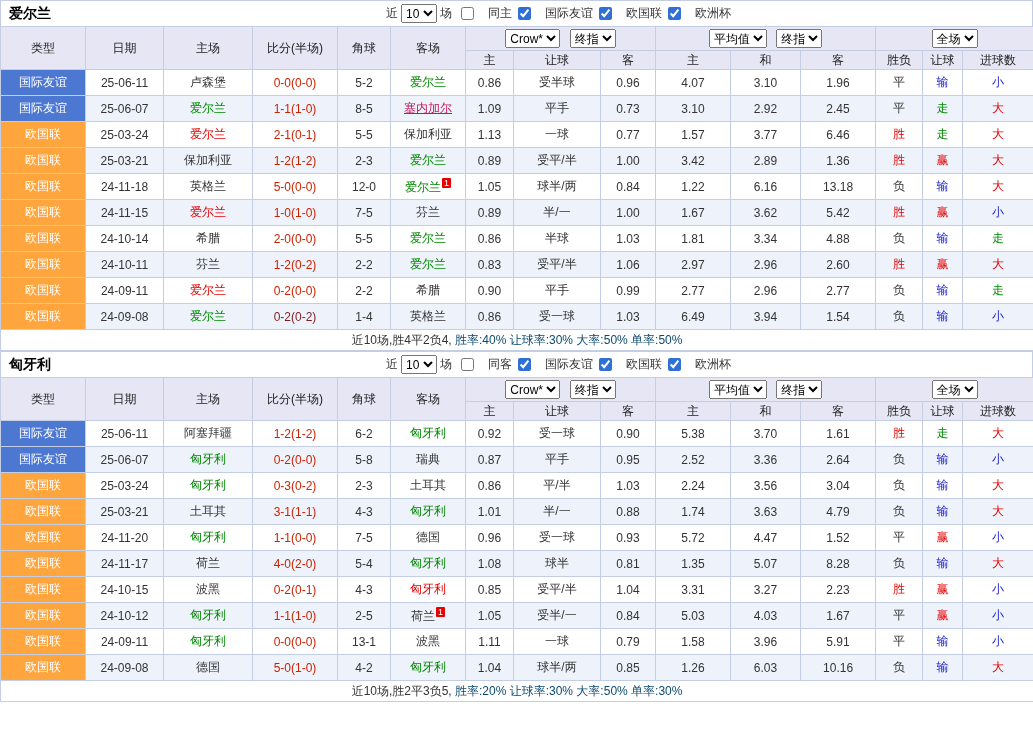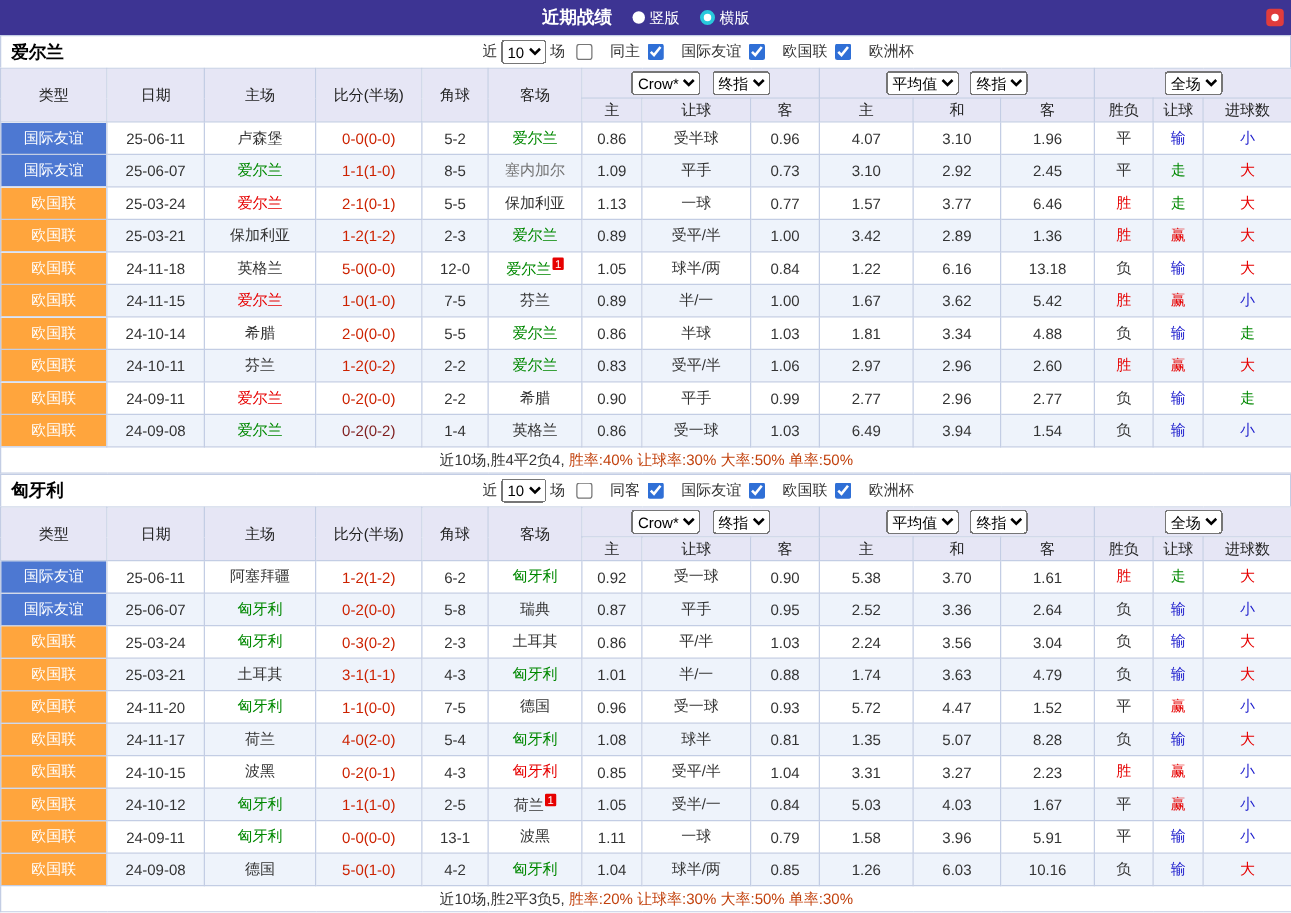--- a/index.html
+++ b/index.html
@@ -28,40 +28,28 @@
   table.grid{width:100%;border-collapse:collapse;table-layout:fixed;font-size:12px;text-align:center;}
   .grid th,.grid td{border:1px solid #c3cde4;padding:0 2px;white-space:nowrap;overflow:hidden;}
   .grid thead th{background:#e6e6f5;font-weight:normal;color:#222;}
   .grid .h1 th{height:24px;}
   .grid .h2 th{height:19px;}
   .grid tbody td{height:26px;}
   .grid tbody tr:nth-child(even) td{background:#eef3fb;}
   .grid tbody td.type{color:#fff;}
   .selcell select{margin:0 3px;height:19px;font-size:12px;}
   .grid tfoot td{height:21px;background:#fff;color:#333;}
-  .stats{color:#c2410c;}
+  .stats{color:#0c4a6e;}
   .badge{background:#e60000;color:#fff;font-size:9px;line-height:11px;padding:0 2px;margin-left:1px;border-radius:1px;}
 </style>
 </head>
 <body>
 
 <div class="page">
 
-  <div class="topbar">
-    <span class="topbar-title">近期战绩</span>
-    <label class="radio">
-      <span class="dot"></span>
-      <span>竖版</span>
-    </label>
-    <label class="radio on">
-      <span class="dot"></span>
-      <span>横版</span>
-    </label>
-    <span class="corner-icon"></span>
-  </div>
 
   <div>
     <div class="section-head">
       <span class="team-name">爱尔兰</span>
       <span class="filters">
         <span>近</span>
         <select><option>10</option></select>
         <span>场</span>
         <span class="cbs">
             <label class="cb">
@@ -150,21 +138,21 @@
             <td class="res" style="color: rgb(51, 51, 51);">平</td>
             <td class="res" style="color: rgb(26, 26, 204);">输</td>
             <td class="res" style="color: rgb(26, 26, 204);">小</td>
           </tr>
           <tr>
             <td class="type" style="background: rgb(77, 120, 210);">国际友谊</td>
             <td>25-06-07</td>
             <td class="team" style="color: rgb(0, 136, 0);">爱尔兰</td>
             <td class="score" style="color: rgb(204, 34, 0);">1-1(1-0)</td>
             <td>8-5</td>
-            <td class="team" style="color: #737373;">塞内加尔</td>
+            <td class="team" style="color: #be185d; text-decoration: underline;">塞内加尔</td>
             <td>1.09</td>
             <td>平手</td>
             <td>0.73</td>
             <td>3.10</td>
             <td>2.92</td>
             <td>2.45</td>
             <td class="res" style="color: rgb(51, 51, 51);">平</td>
             <td class="res" style="color: rgb(0, 136, 0);">走</td>
             <td class="res" style="color: rgb(230, 0, 0);">大</td>
           </tr>

